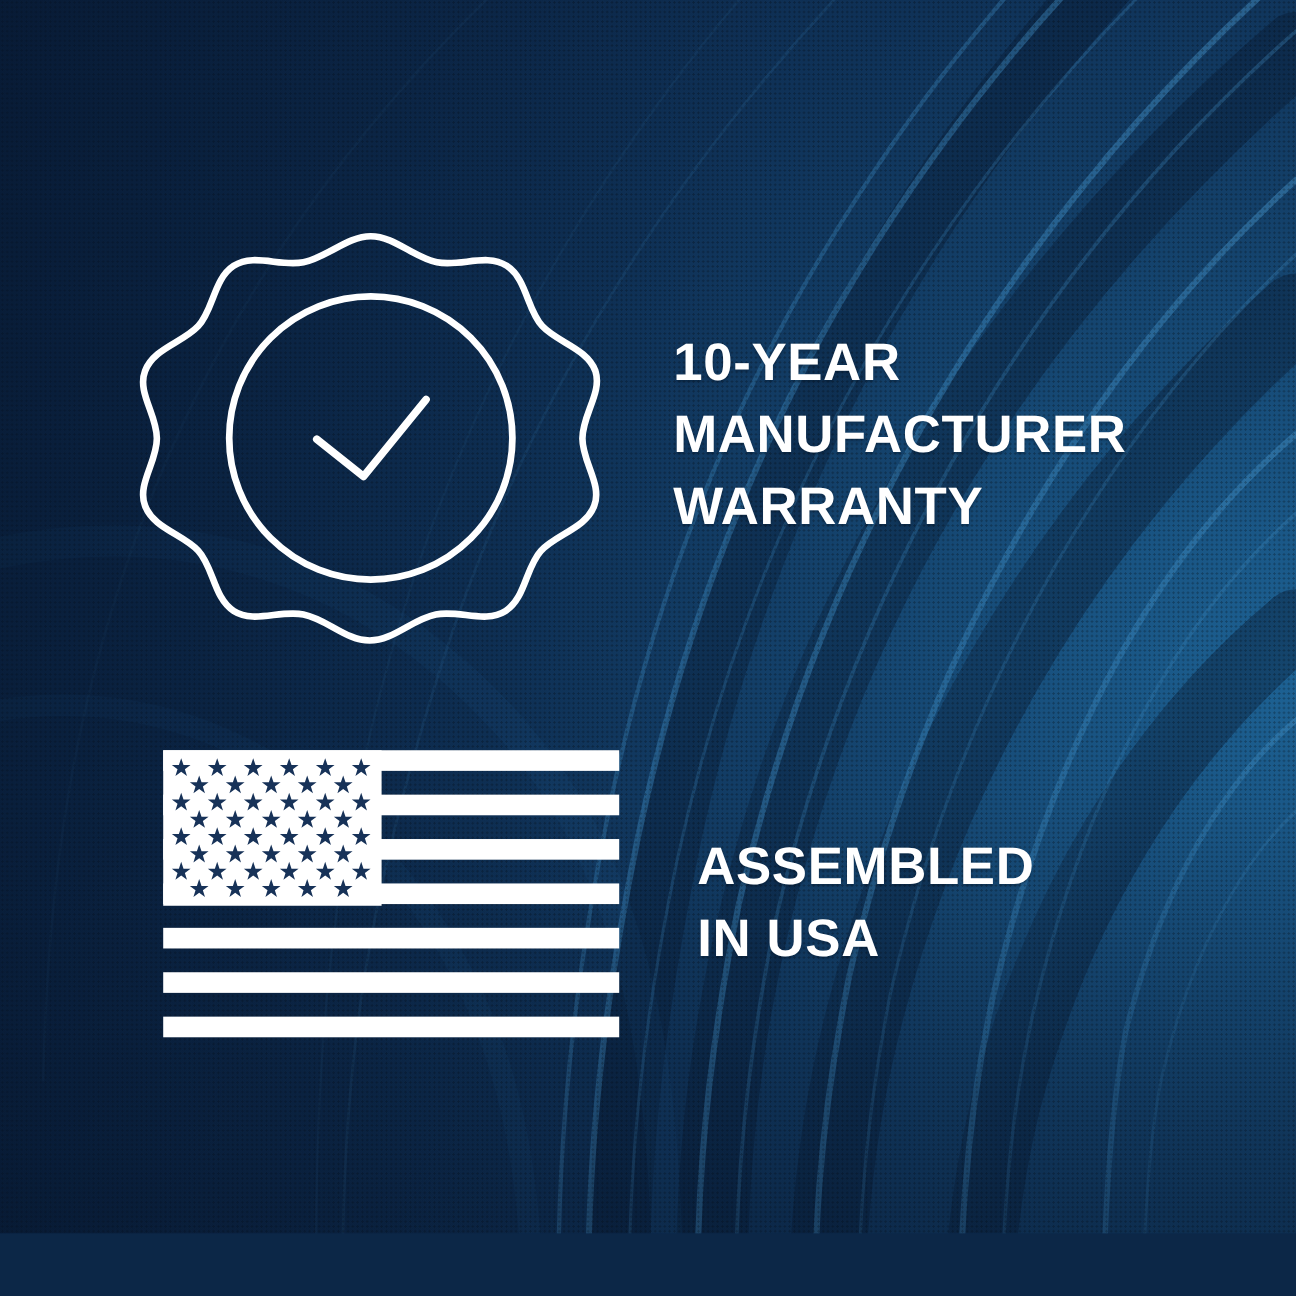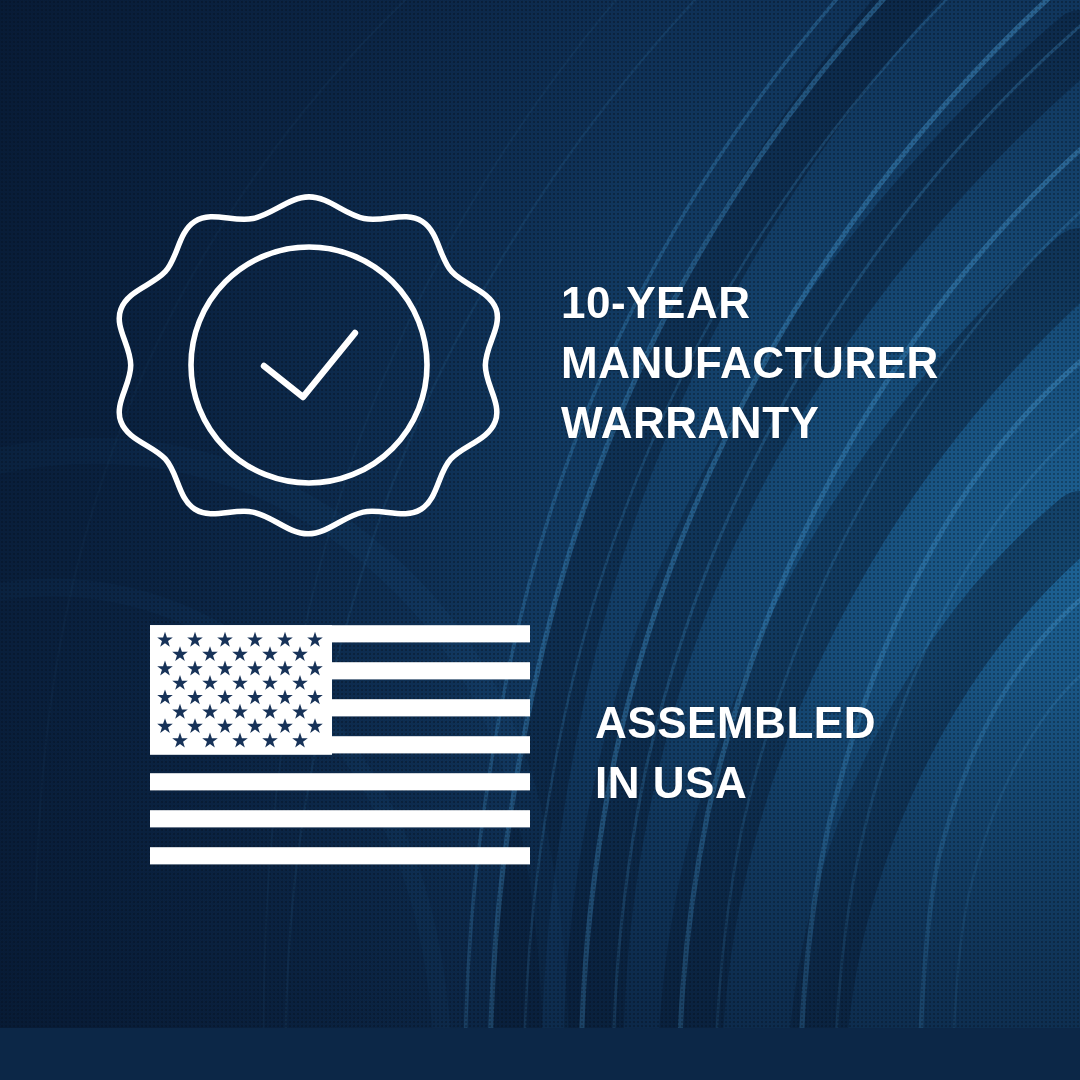--- a/index.html
+++ b/index.html
@@ -73,21 +73,21 @@
   
   #row-warranty { left: 133px; top: 186px; }
   #row-warranty .icon-cell { width: 352px; height: 352px; }
   #warranty-text {
     font-size: 44px;
     margin-left: 76px;
     margin-top: 2px;
   }
 
   
-  #row-assembled { left: 147px; top: 624px; }
+  #row-assembled { left: 133px; top: 624px; }
   #row-assembled .icon-cell { width: 386px; height: 256px; }
   #assembled-text {
     font-size: 44px;
     margin-left: 62px;
     margin-top: 2px;
   }
 
   svg { display: block; overflow: visible; }
 </style>
 </head>

